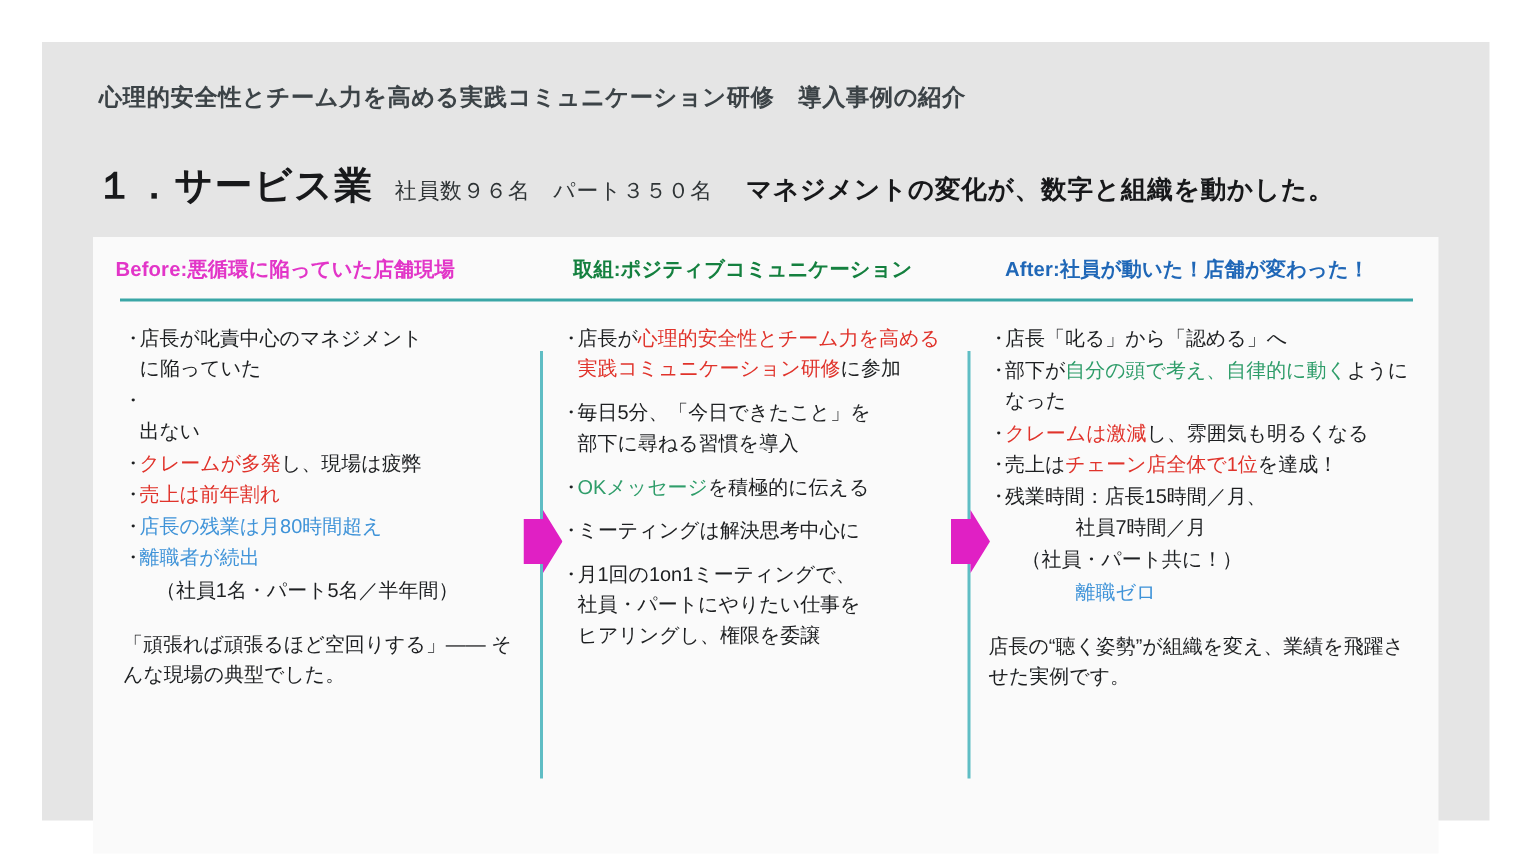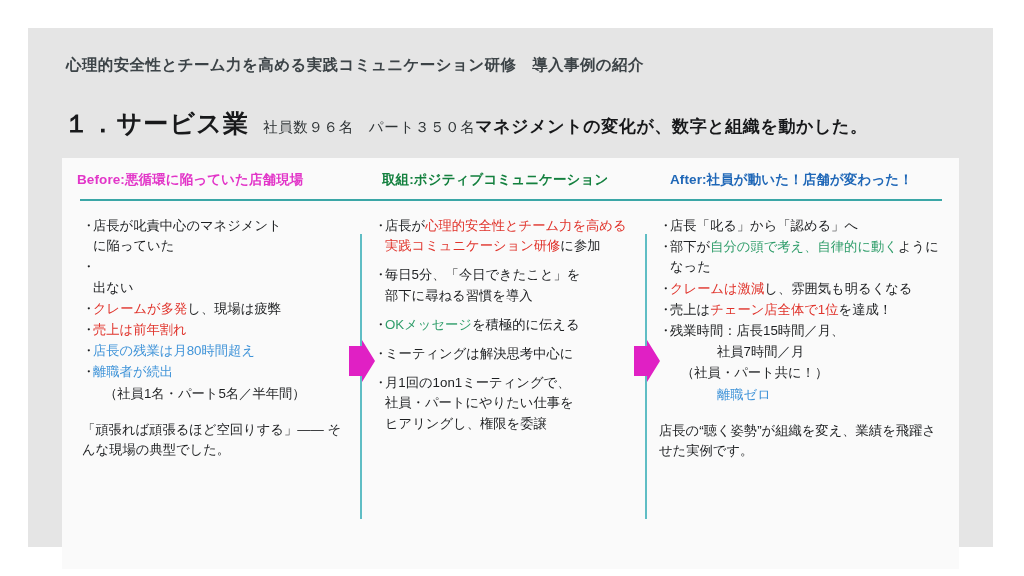--- a/index.html
+++ b/index.html
@@ -51,20 +51,21 @@
     font-size: 14.5px;
     font-weight: 500;
     color: #2f3436;
     margin-left: 14px;
     letter-spacing: 0.6px;
   }
   #title-tag {
     font-size: 17px;
     font-weight: 700;
     color: #17181a;
+    margin-left: 22px;
     letter-spacing: 0.6px;
   }
   #card {
     position: absolute;
     left: 34px;
     top: 130px;
     width: 897px;
     height: 411px;
     background: #fafafa;
     box-sizing: border-box;

